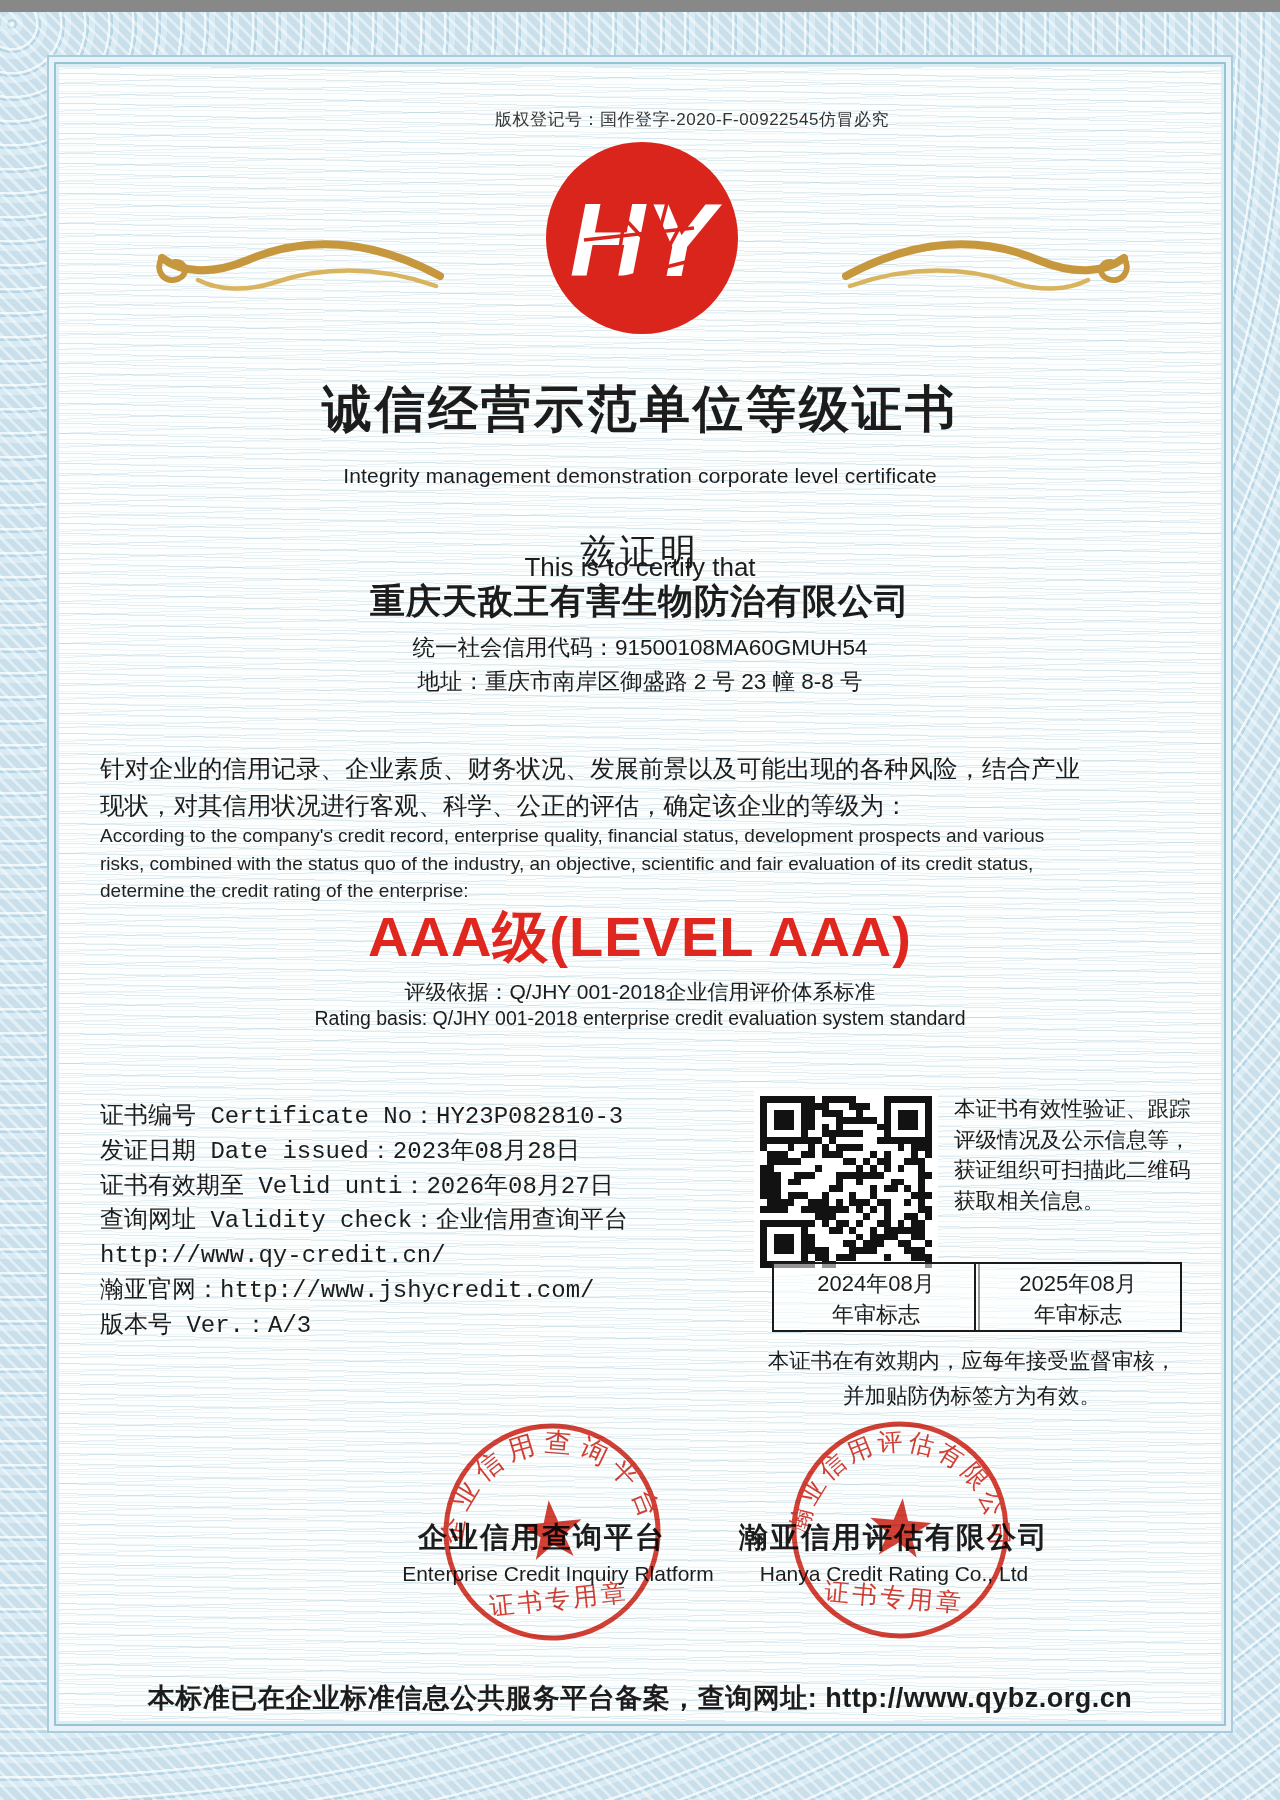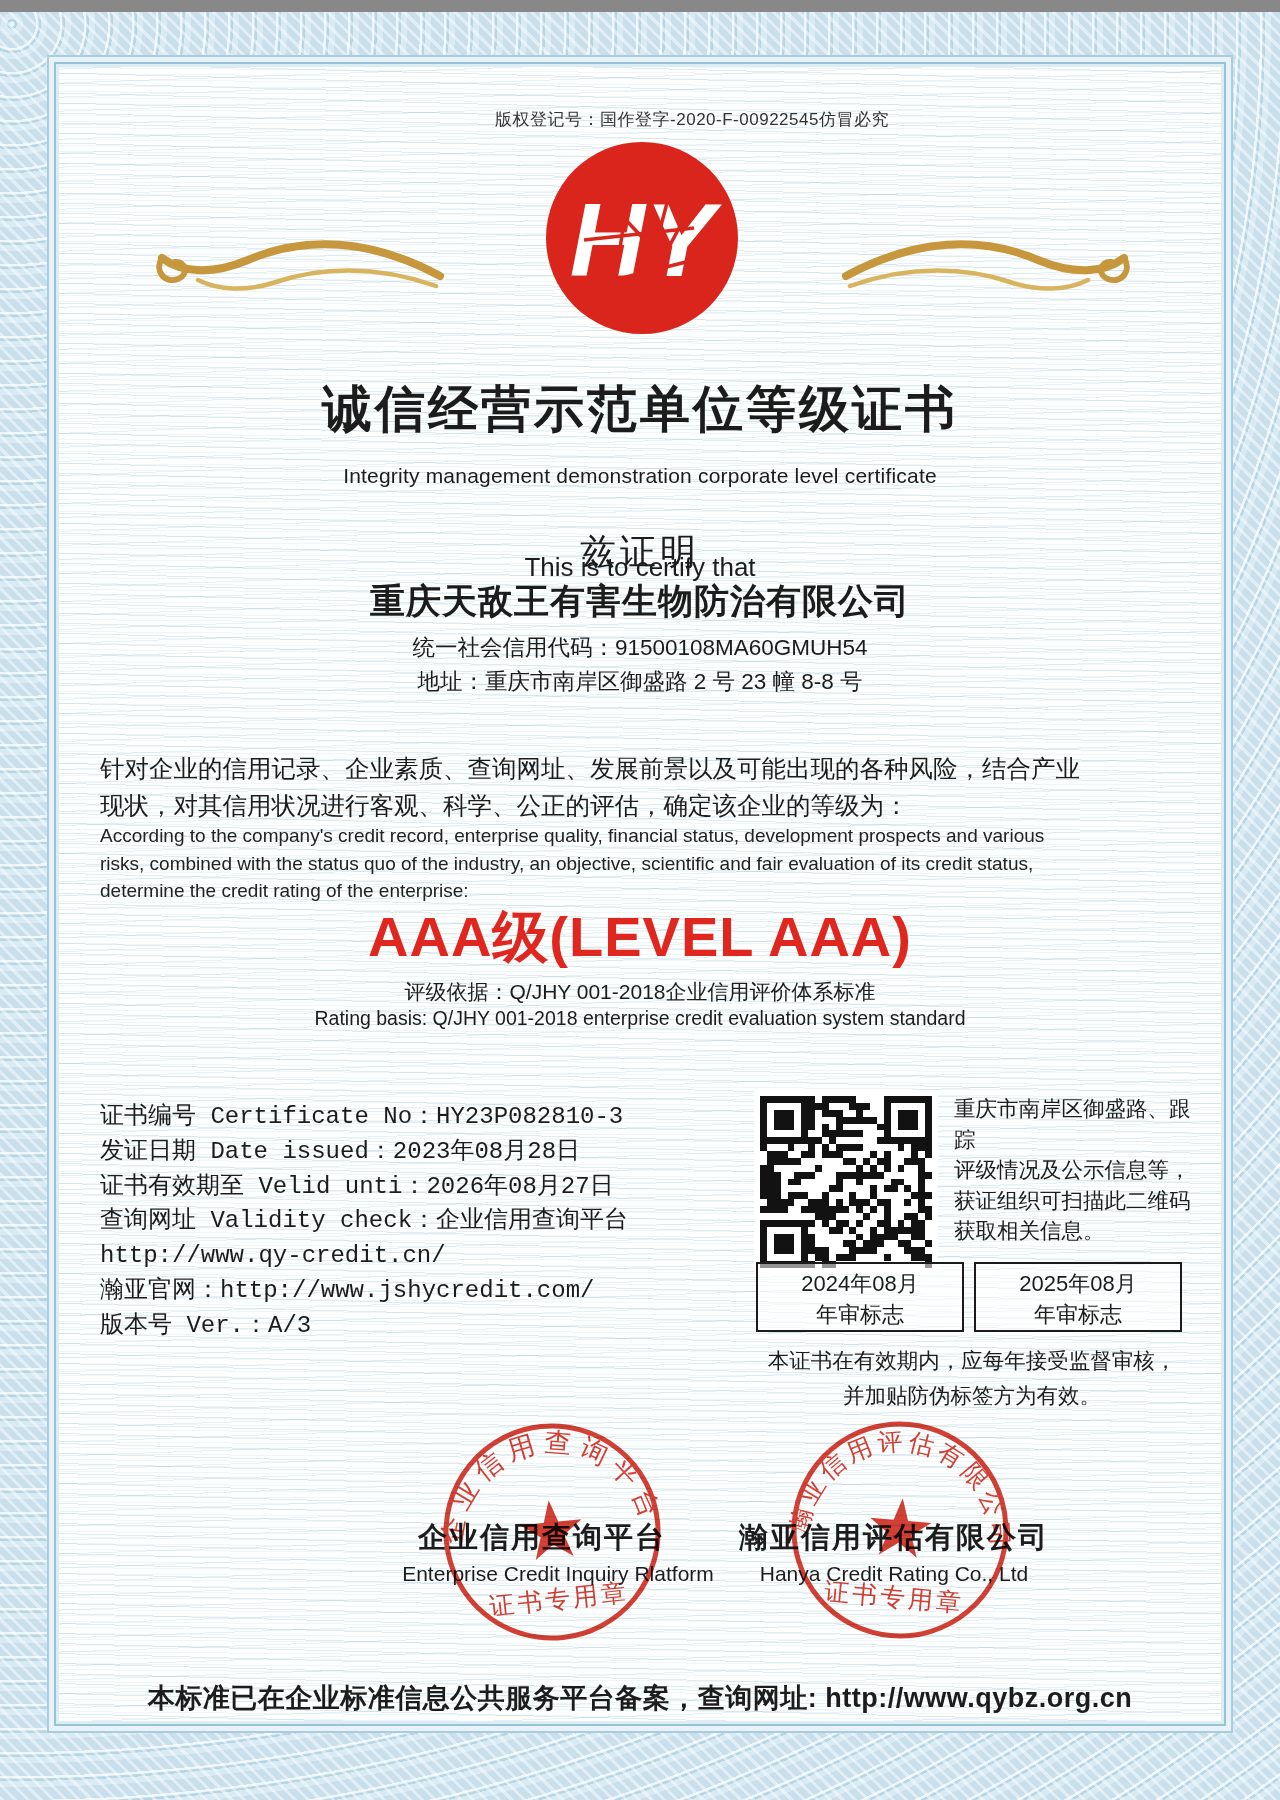--- a/index.html
+++ b/index.html
@@ -51,21 +51,21 @@
   .details div { white-space:nowrap;font-family:Liberation Mono, monospace; }
 
   .qr { left:698px; top:1026px; width:184px; height:184px; background:#fff; padding:6px;
         display:grid; grid-template-columns:repeat(25,1fr); grid-template-rows:repeat(25,1fr); }
   .qr i { display:block; } .qr i.b { background:#121212; }
 
   .qr-note { left:898px; top:1030px; width:242px; font-size:21.5px; line-height:30.5px; }
 
   .badge { top:1198px; width:208px; height:70px; border:2px solid #1b1b1b; text-align:center;
            font-size:22px; line-height:31px; padding-top:4px; background:rgba(255,255,255,.55); }
-  .badge.b1 { left:700px; } .badge.b2 { left:918px; }
+  .badge.b1 { left:716px; } .badge.b2 { left:918px; }
 
   .validity { left:690px; top:1280px; width:452px; text-align:center; font-size:21.5px; line-height:35px; }
 
   .seal { position:absolute; opacity:.9; mix-blend-mode:multiply; }
   .seal.s1 { left:374px; top:1346px; transform:rotate(-6deg); }
   .seal.s2 { left:722px; top:1344px; transform:rotate(5deg); }
   .org-cn { font-size:29px; font-weight:bold; letter-spacing:2px; text-align:center; width:420px; }
   .org-en { font-size:21px; text-align:center; width:420px; }
   .org1-cn { left:276px; top:1454px; } .org1-en { left:292px; top:1498px; }
   .org2-cn { left:628px; top:1454px; } .org2-en { left:628px; top:1498px; }
@@ -106,21 +106,21 @@
 
     <div class="abs ctr ink title-cn">诚信经营示范单位等级证书</div>
     <div class="abs ctr ink title-en">Integrity management demonstration corporate level certificate</div>
     <div class="abs ctr ink certify-cn">兹证明</div>
     <div class="abs ctr ink certify-en">This is to certify that</div>
     <div class="abs ctr ink company">重庆天敌王有害生物防治有限公司</div>
     <div class="abs ctr ink code-line">统一社会信用代码：91500108MA60GMUH54</div>
     <div class="abs ctr ink addr-line">地址：重庆市南岸区御盛路 2 号 23 幢 8-8 号</div>
 
     <div class="abs ink body-cn">
-      <div>针对企业的信用记录、企业素质、查询网址、发展前景以及可能出现的各种风险，结合产业</div>
+      <div>针对企业的信用记录、企业素质、财务状况、发展前景以及可能出现的各种风险，结合产业</div>
       <div>现状，对其信用状况进行客观、科学、公正的评估，确定该企业的等级为：</div>
     </div>
     <div class="abs body-en">
       <div>According to the company's credit record, enterprise quality, financial status, development prospects and various</div>
       <div>risks, combined with the status quo of the industry, an objective, scientific and fair evaluation of its credit status,</div>
       <div>determine the credit rating of the enterprise:</div>
     </div>
 
     <div class="abs ctr rating">AAA级(LEVEL AAA)</div>
     <div class="abs ctr ink basis-cn">评级依据：Q/JHY 001-2018企业信用评价体系标准</div>
@@ -758,21 +758,21 @@
         <i></i>
         <i></i>
         <i></i>
         <i></i>
         <i></i>
         <i></i>
         <i class="b"></i>
       </div>
 
     <div class="abs ink qr-note">
-      <div>重庆市南岸区御盛路、跟踪</div>
+      <div>本证书有效性验证、跟踪</div>
       <div>评级情况及公示信息等，</div>
       <div>获证组织可扫描此二维码</div>
       <div>获取相关信息。</div>
     </div>
 
     <div class="abs ink badge b1">
       <div>2024年08月</div>
       <div>年审标志</div>
     </div>
     <div class="abs ink badge b2">

